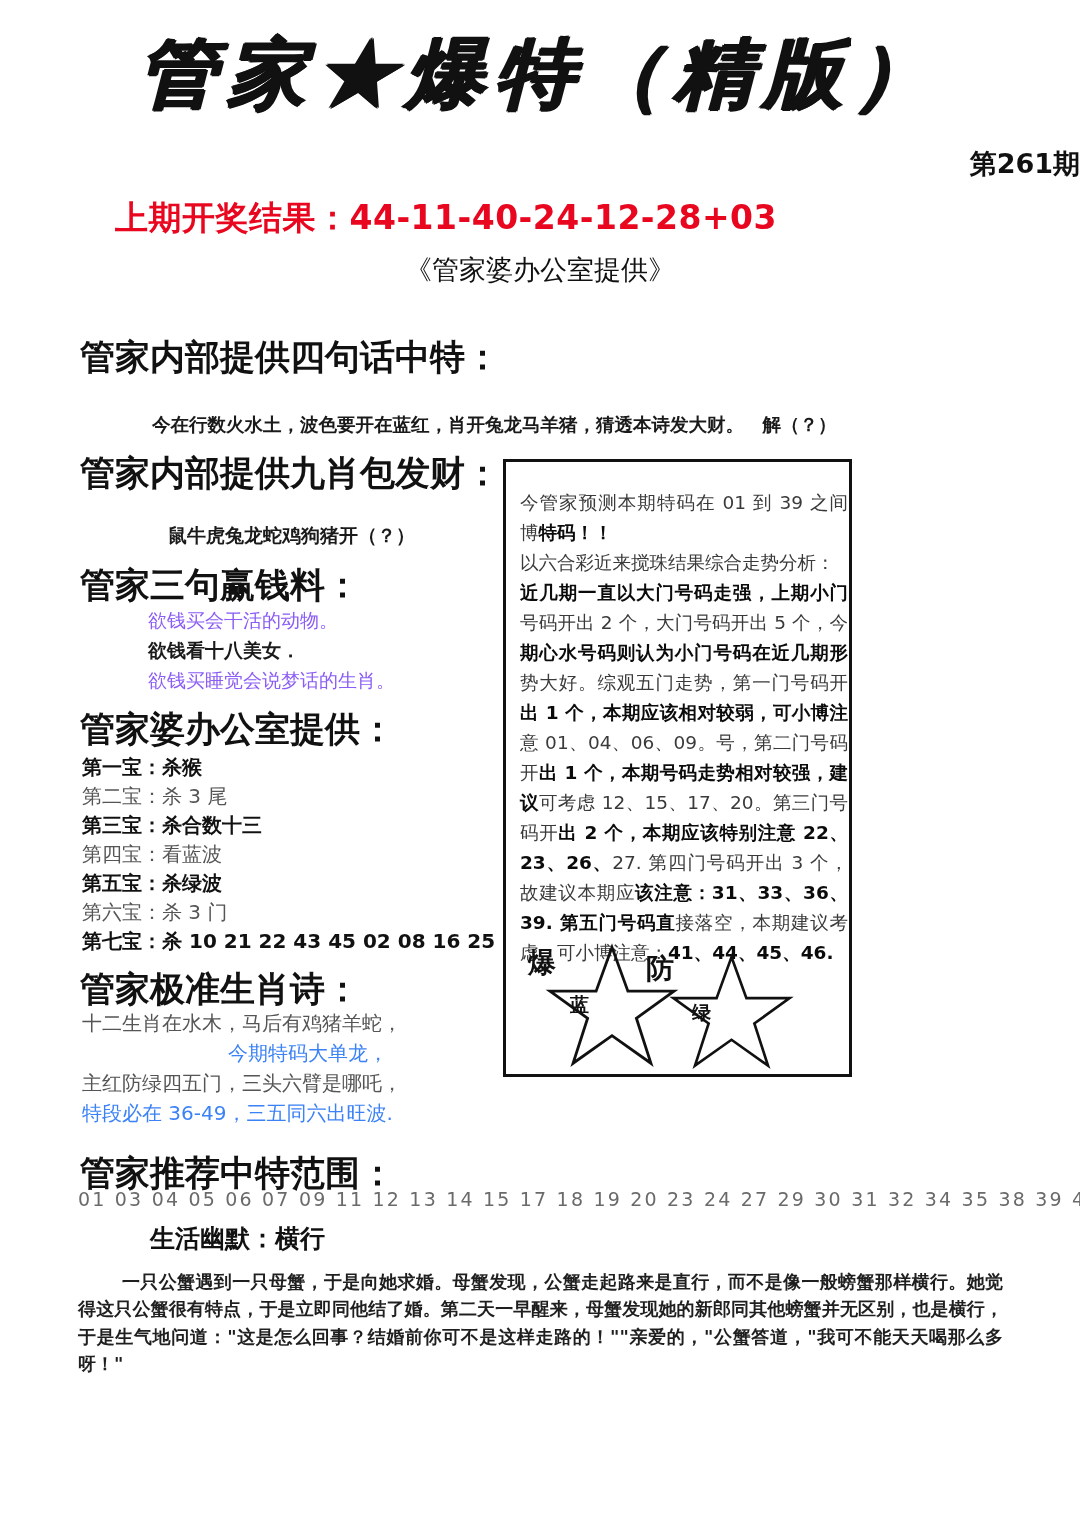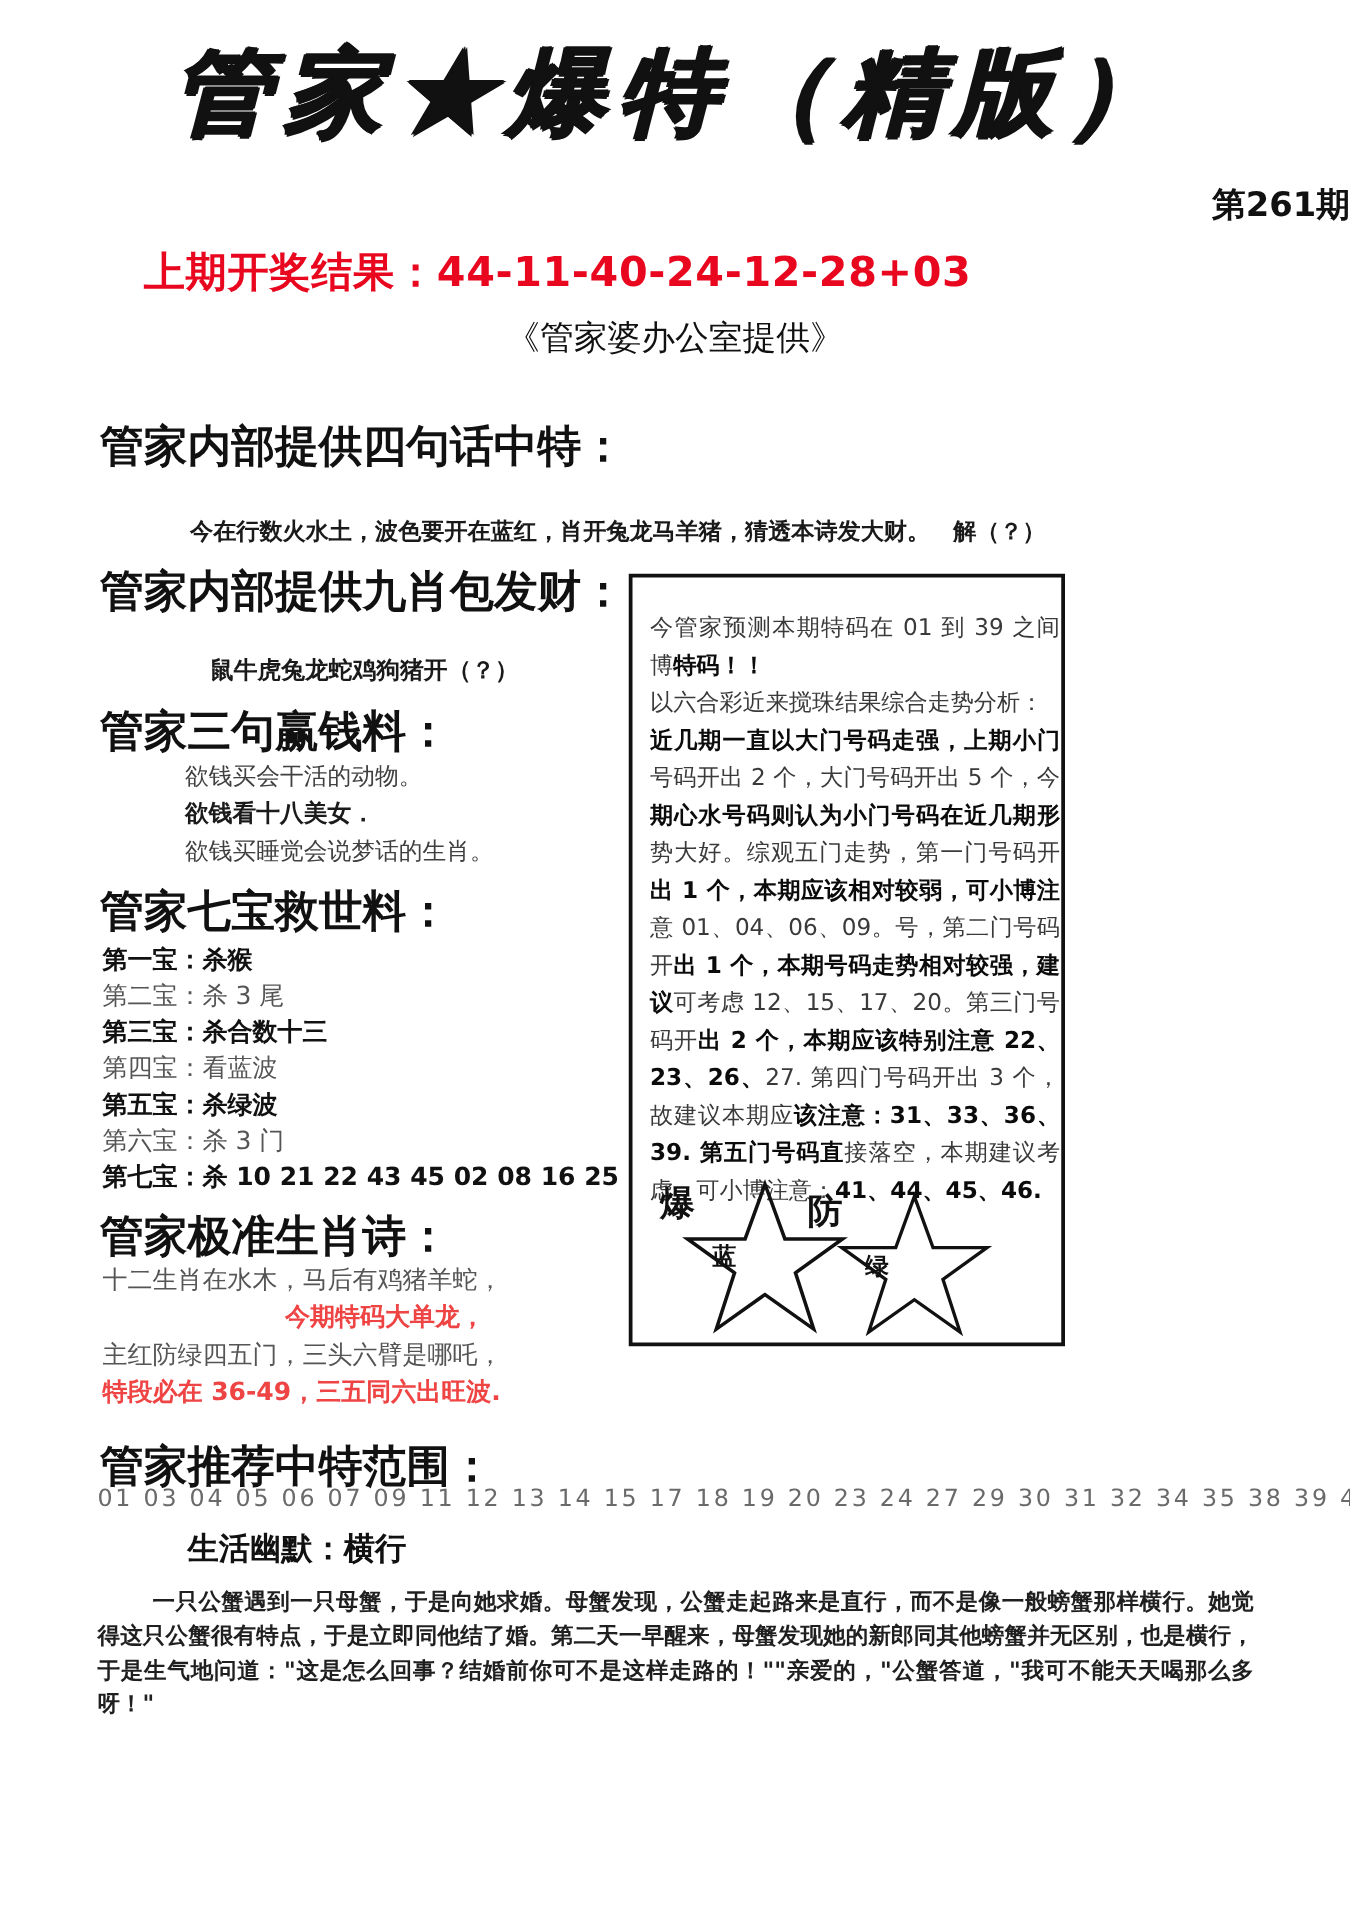--- a/index.html
+++ b/index.html
@@ -76,39 +76,39 @@
     white-space: nowrap;
   }
   .body-line {
     position: absolute;
     font-family: "DejaVu Sans", "Liberation Sans", sans-serif;
     font-size: 19px;
     font-weight: bold;
     color: #1a1a1a;
     white-space: nowrap;
   }
-  .body-line.thin { font-weight: normal; color: #404040; }
+  .body-line.thin { font-weight: normal; color: #8b5cf6; }
   .treasure {
     position: absolute;
     font-family: "DejaVu Sans", "Liberation Sans", sans-serif;
     font-size: 20px;
     color: #1a1a1a;
     white-space: nowrap;
   }
   .treasure.b { font-weight: bold; color: #111; }
   .treasure.l { font-weight: normal; color: #555; }
 
   .poem-line {
     position: absolute;
     font-family: "DejaVu Sans", "Liberation Sans", sans-serif;
     font-size: 20px;
     white-space: nowrap;
     color: #555;
   }
-  .poem-line.b { font-weight: bold; color: #ef4444; }
+  .poem-line.b { font-weight: normal; color: #3b82f6; }
 
   .range-numbers {
     position: absolute;
     left: 78px; top: 1188px;
     width: 940px;
     font-family: "DejaVu Sans", "Liberation Sans", sans-serif;
     font-size: 19px;
     color: #6a6a6a;
     letter-spacing: 2.2px;
     white-space: nowrap;
@@ -197,21 +197,21 @@
 <div class="section-head" style="left:80px; top:450px;">管家内部提供九肖包发财：</div>
 
 <div class="body-line" style="left:168px; top:523px;">鼠牛虎兔龙蛇鸡狗猪开（？）</div>
 
 <div class="section-head" style="left:80px; top:562px;">管家三句赢钱料：</div>
 
 <div class="body-line thin" style="left:148px; top:608px;">欲钱买会干活的动物。</div>
 <div class="body-line" style="left:148px; top:638px;">欲钱看十八美女．</div>
 <div class="body-line thin" style="left:148px; top:668px;">欲钱买睡觉会说梦话的生肖。</div>
 
-<div class="section-head" style="left:80px; top:706px;">管家七宝救世料：</div>
+<div class="section-head" style="left:80px; top:706px;">管家婆办公室提供：</div>
 
 <div class="treasure b" style="left:82px; top:754px;">第一宝：杀猴</div>
 <div class="treasure l" style="left:82px; top:783px;">第二宝：杀 3 尾</div>
 <div class="treasure b" style="left:82px; top:812px;">第三宝：杀合数十三</div>
 <div class="treasure l" style="left:82px; top:841px;">第四宝：看蓝波</div>
 <div class="treasure b" style="left:82px; top:870px;">第五宝：杀绿波</div>
 <div class="treasure l" style="left:82px; top:899px;">第六宝：杀 3 门</div>
 <div class="treasure b" style="left:82px; top:928px;">第七宝：杀 10 21 22 43 45 02 08 16 25 26</div>
 
 <div class="section-head" style="left:80px; top:966px;">管家极准生肖诗：</div>

